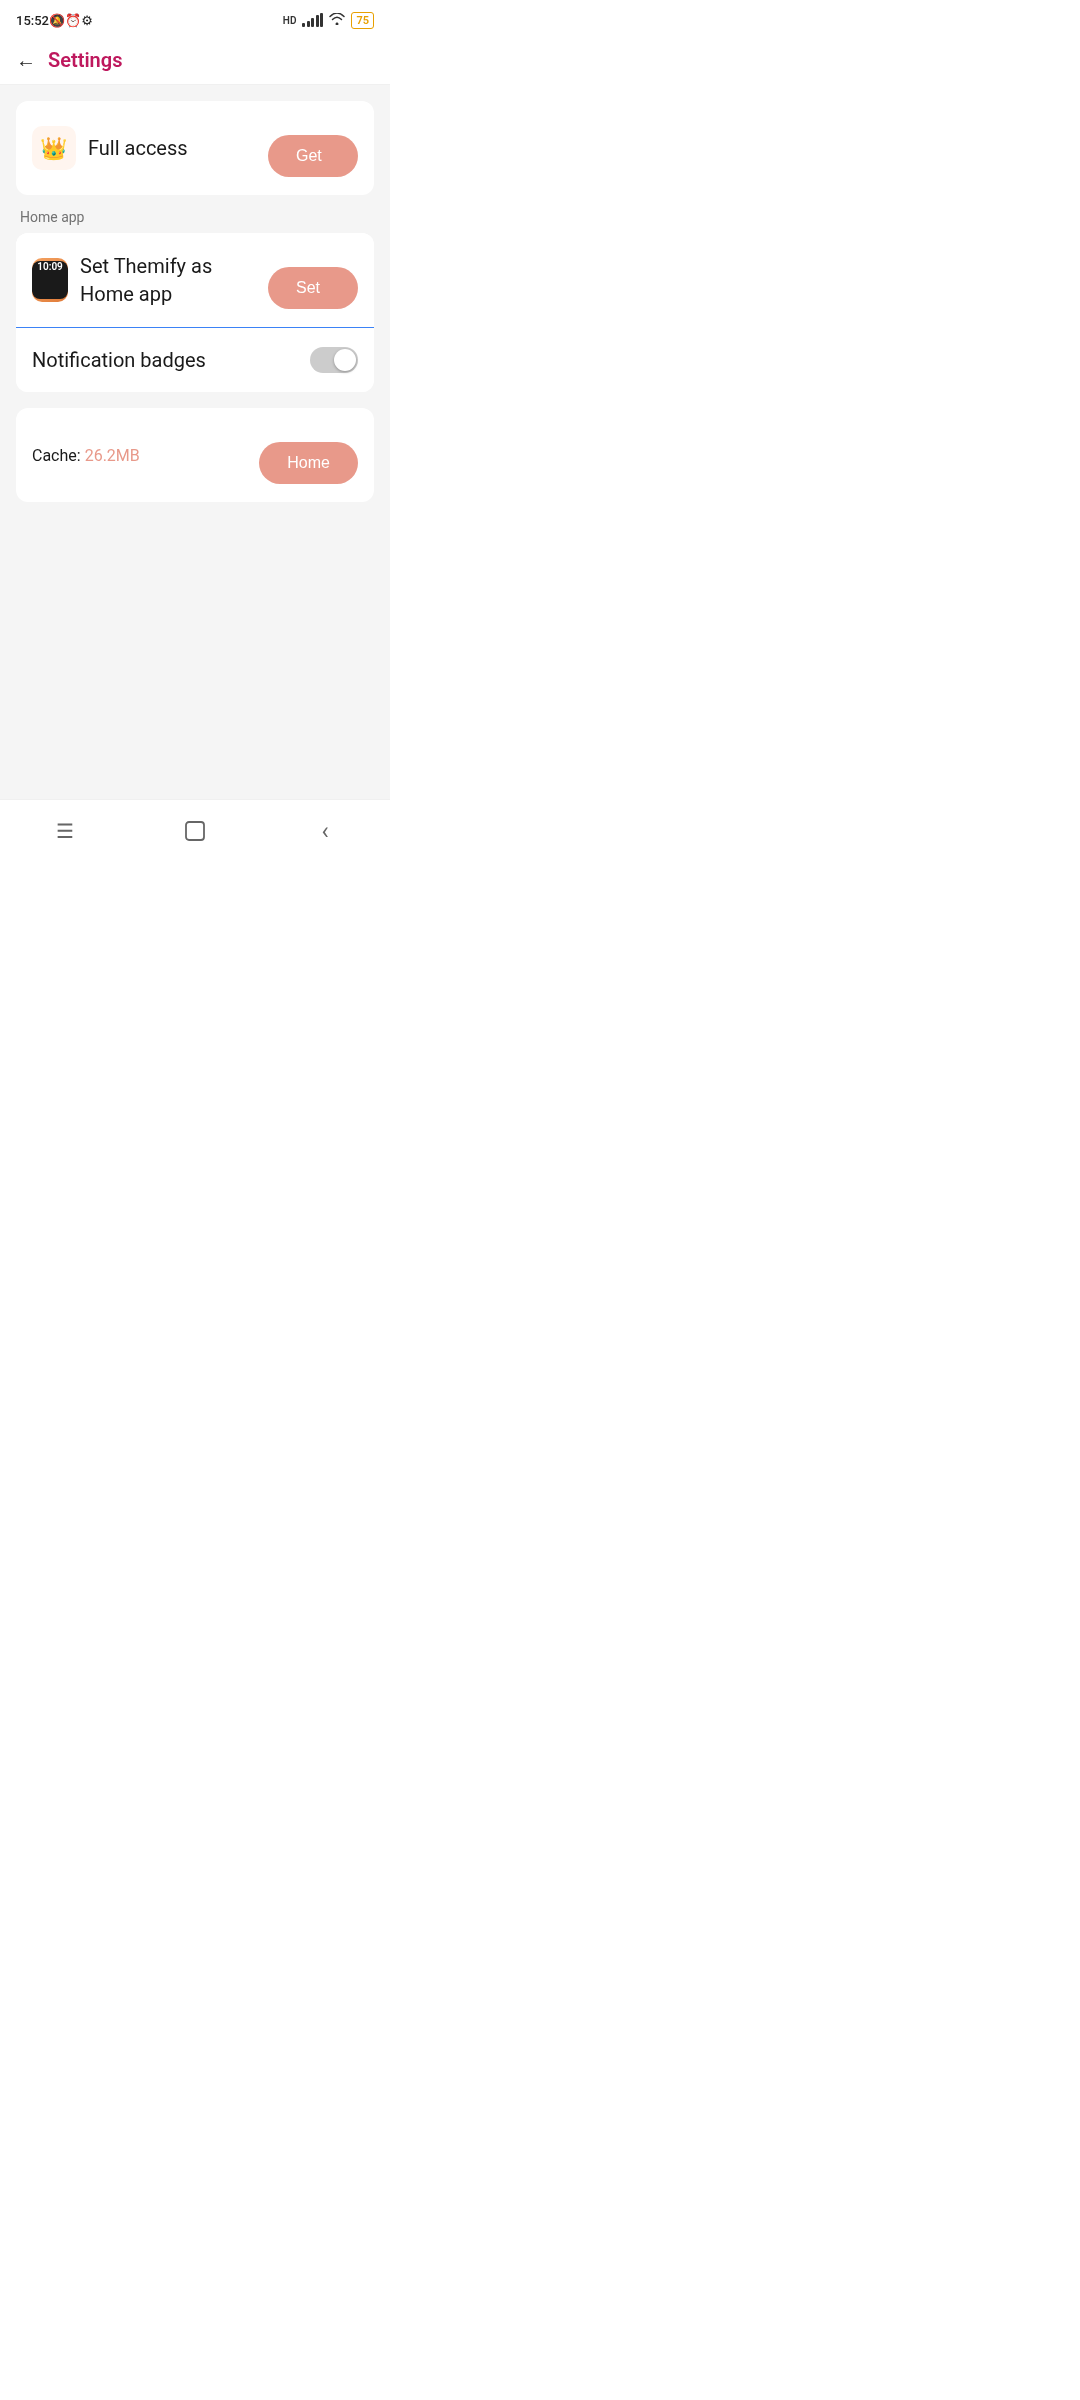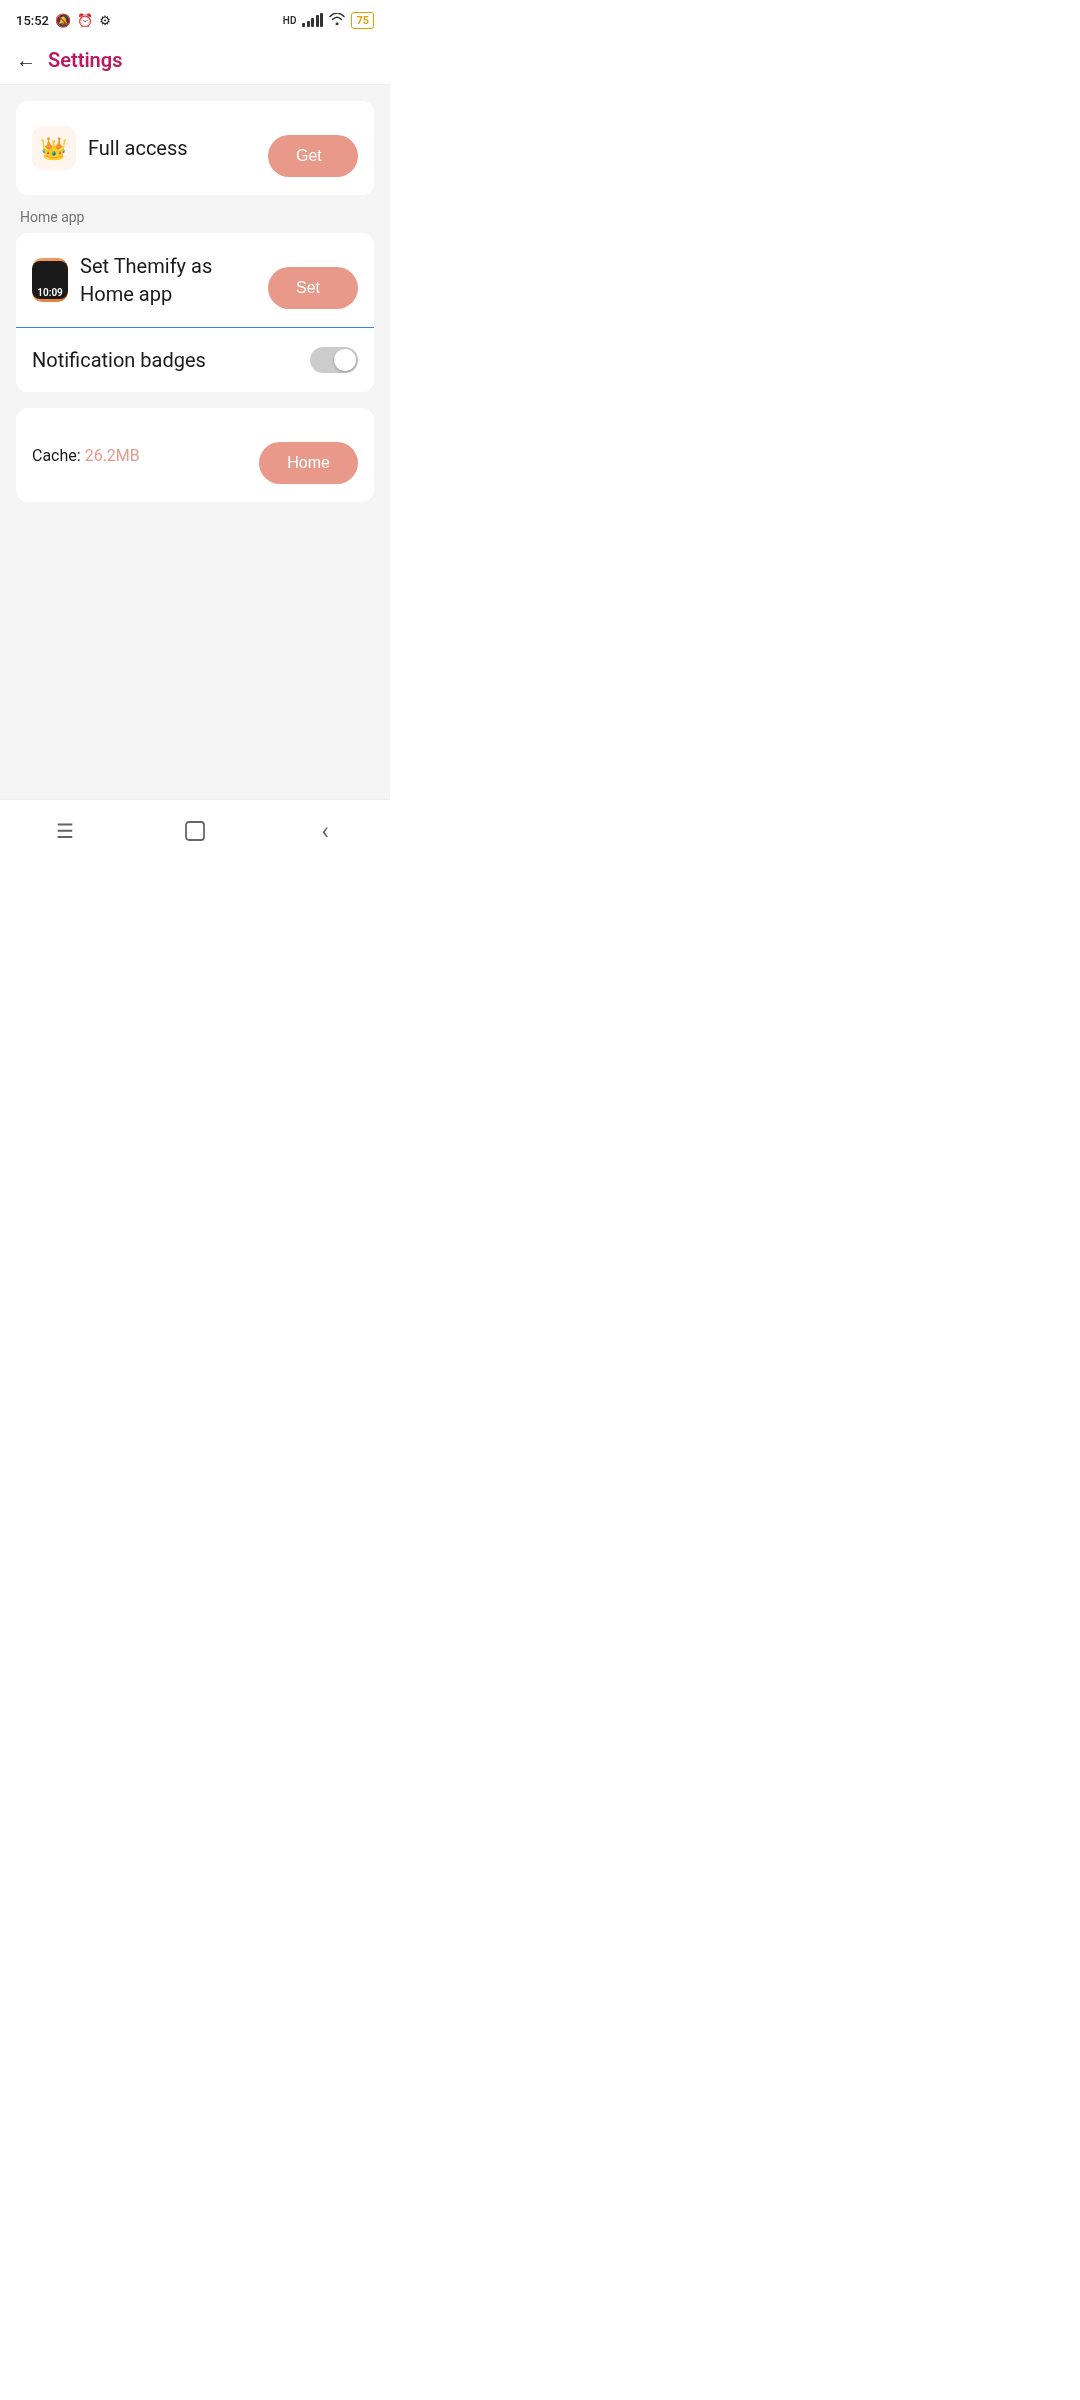--- a/index.html
+++ b/index.html
@@ -21,21 +21,20 @@
       justify-content: space-between;
       align-items: center;
       padding: 8px 16px 4px;
       height: 36px;
       background: #ffffff;
     }
 
     .status-left {
       display: flex;
       align-items: center;
-      gap: 6px;
       font-size: 13px;
       font-weight: 500;
       color: #222;
     }
 
     .status-right {
       display: flex;
       align-items: center;
       gap: 6px;
       font-size: 11px;
@@ -137,21 +136,21 @@
       position: relative;
       overflow: hidden;
     }
 
     .app-icon-inner {
       width: 38px;
       height: 38px;
       background: #1a1a1a;
       border-radius: 8px;
       display: flex;
-      align-items: flex-end;
+      align-items: flex-start;
       justify-content: center;
     }
 
     .app-icon-clock {
       color: #fff;
       font-size: 10px;
       font-weight: 600;
       text-align: center;
       line-height: 1.2;
     }

